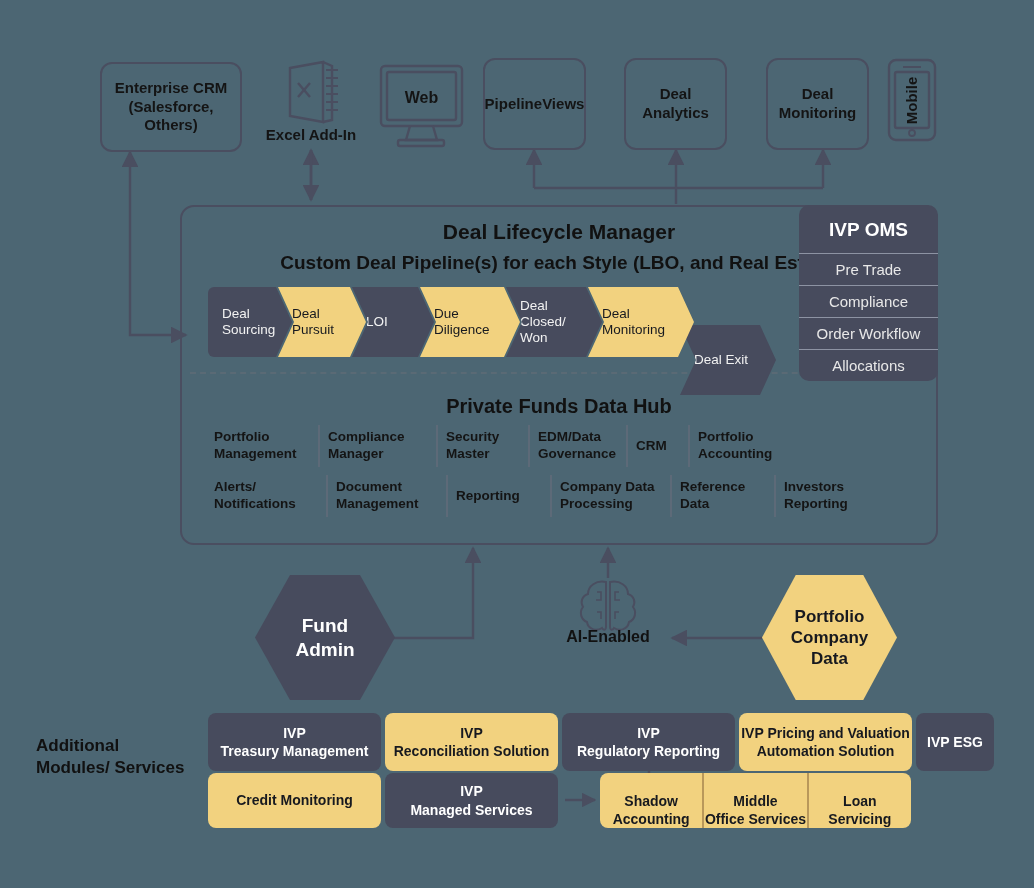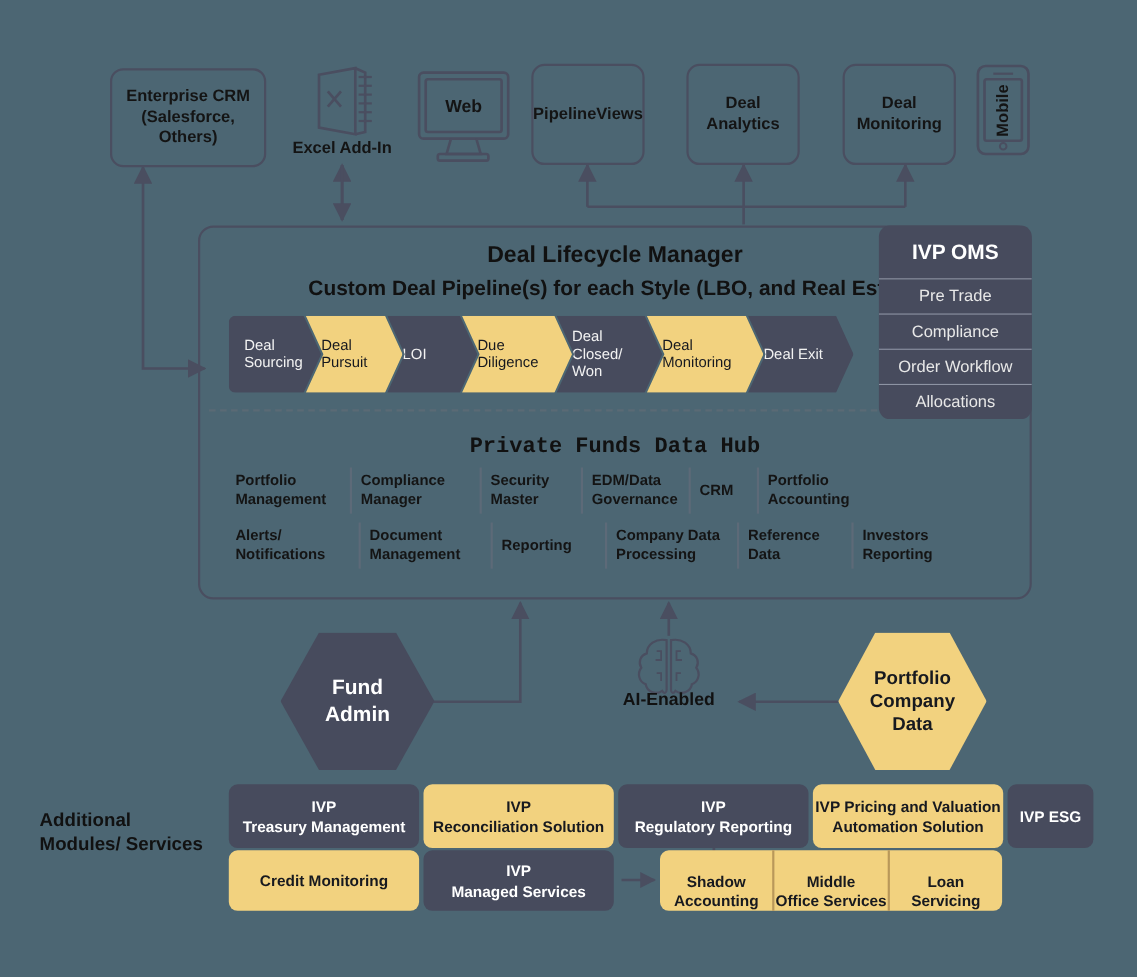--- a/index.html
+++ b/index.html
@@ -35,21 +35,21 @@
     left:180px;top:205px;width:758px;height:340px;
     border:2px solid #4a4e60;border-radius:14px;
     box-sizing:border-box;
   }
   .panel-title{
     position:absolute;width:100%;text-align:center;
     font-weight:bold;color:#111;
   }
   #dlm-title{top:13px;font-size:21px;}
   #dlm-sub{top:45px;font-size:19px;}
-  #pfdh-title{top:188px;font-size:20px;font-family:Liberation Mono, monospace;}
+  #pfdh-title{top:188px;font-size:20px;}
   .divider-dashed{
     position:absolute;left:8px;right:8px;top:165px;
     border-top:2px dashed #5a6a75;
   }
 
   
   #pipeline{position:absolute;left:26px;top:80px;height:70px;display:flex;}
   .chev{
     position:relative;height:70px;display:flex;align-items:center;
     color:#f2f2f2;font-size:13.5px;line-height:1.2;
@@ -63,20 +63,21 @@
   .chev.gold{background:#f2d27f;color:#17191f;}
   .chev.first{
     border-top-left-radius:6px;border-bottom-left-radius:6px;
     clip-path:polygon(0 0, calc(100% - 16px) 0, 100% 50%, calc(100% - 16px) 100%, 0 100%);
   }
   .chev.mid{
     clip-path:polygon(0 0, calc(100% - 16px) 0, 100% 50%, calc(100% - 16px) 100%, 0 100%, 16px 50%);
   }
   .chev.last{
     clip-path:polygon(0 0, calc(100% - 16px) 0, 100% 50%, calc(100% - 16px) 100%, 0 100%, 16px 50%);
+    margin-top:38px;
   }
 
   
   #ivp-oms{
     position:absolute;left:799px;top:205px;width:139px;
     background:#474b5d;border-radius:10px;overflow:hidden;
     display:flex;flex-direction:column;
   }
   #oms-head{
     color:#fff;font-weight:bold;font-size:19px;

